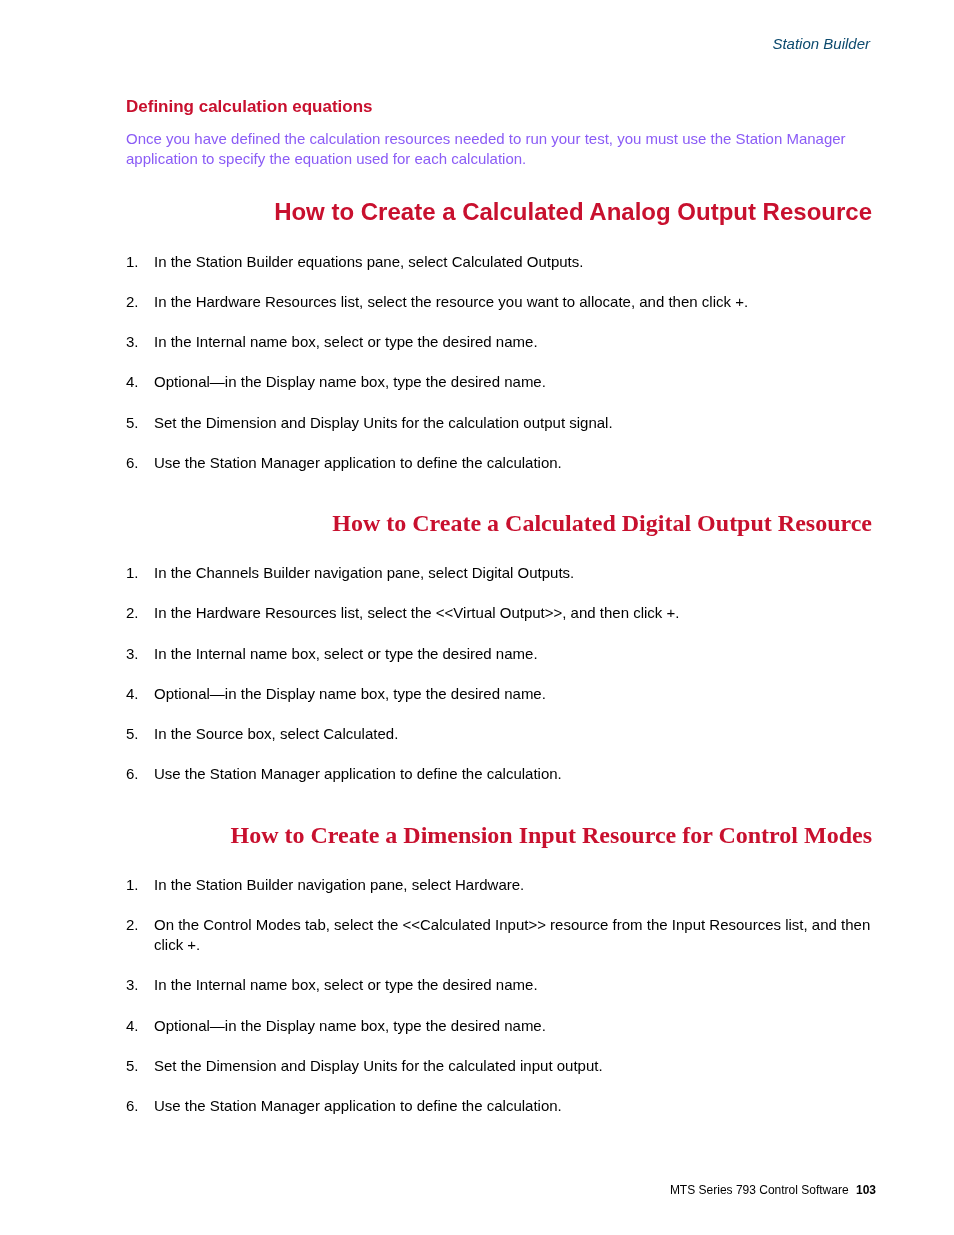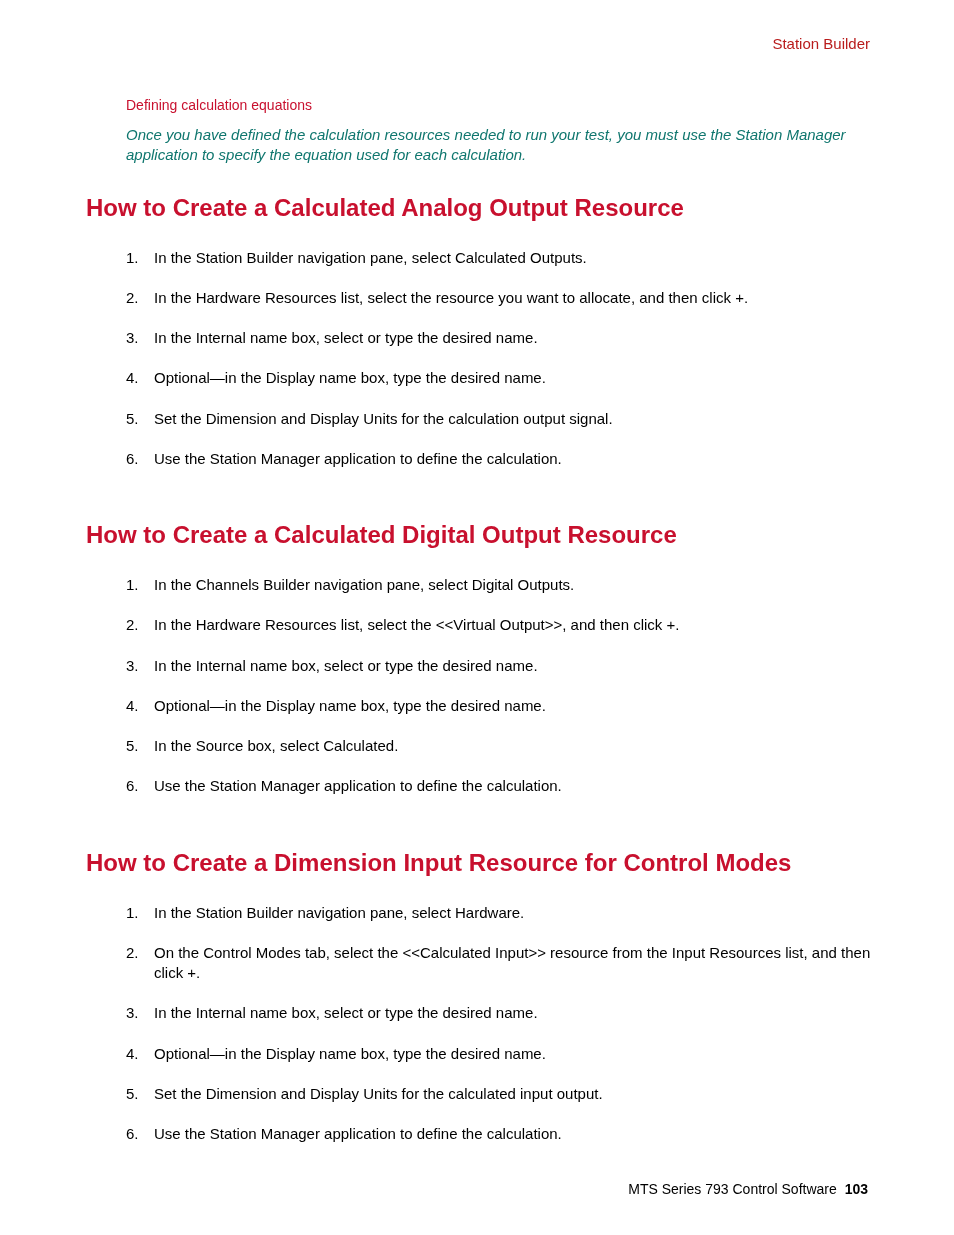--- a/index.html
+++ b/index.html
@@ -11,49 +11,51 @@
       font-family: Arial, Helvetica, sans-serif;
       background: #ffffff;
       width: 954px;
       height: 1235px;
       position: relative;
       padding: 35px 82px 0 86px;
       color: #000000;
     }
     .header-label {
       text-align: right;
-      color: #b91c1c;
+      color: #0c4a6e;
       font-size: 15px;
       margin-bottom: 45px;
       margin-right: 2px;
+      font-style: italic;
     }
     .subheading {
       color: #c8102e;
-      font-weight: normal;
-      font-size: 14px;
+      font-weight: bold;
+      font-size: 17px;
       margin-left: 40px;
       margin-bottom: 12px;
     }
     .body-text {
       font-size: 15px;
       line-height: 1.35;
       margin-left: 40px;
       margin-bottom: 28px;
-      color: #0f766e;
-      font-style: italic;
+      color: #8b5cf6;
     }
     h2 {
       color: #c8102e;
       font-size: 24px;
       font-weight: bold;
       margin-bottom: 26px;
       margin-top: 6px;
+      text-align: right;
     }
     .section-gap {
-      margin-top: 52px;
+      margin-top: 37px;
+      font-family: Liberation Serif, serif;
     }
     ol {
       list-style: none;
       margin-left: 40px;
       counter-reset: item;
     }
     ol li {
       counter-increment: item;
       font-size: 15px;
       line-height: 1.35;
@@ -64,42 +66,42 @@
     }
     ol li::before {
       content: counter(item) ".";
       position: absolute;
       left: 0;
       top: 0;
     }
     .footer {
       position: absolute;
       bottom: 38px;
-      right: 86px;
-      font-size: 14px;
+      right: 78px;
+      font-size: 12px;
     }
     .footer .title {
       font-weight: normal;
     }
     .footer .page {
       font-weight: bold;
       margin-left: 4px;
     }
   </style>
 </head>
 <body>
 
 <div class="header-label">Station Builder</div>
 
 <div class="subheading">Defining calculation equations</div>
 <div class="body-text">Once you have defined the calculation resources needed to run your test, you must use the Station Manager application to specify the equation used for each calculation.</div>
 
 <h2>How to Create a Calculated Analog Output Resource</h2>
 <ol>
-  <li>In the Station Builder navigation pane, select Calculated Outputs.</li>
+  <li>In the Station Builder equations pane, select Calculated Outputs.</li>
   <li>In the Hardware Resources list, select the resource you want to allocate, and then click +.</li>
   <li>In the Internal name box, select or type the desired name.</li>
   <li>Optional—in the Display name box, type the desired name.</li>
   <li>Set the Dimension and Display Units for the calculation output signal.</li>
   <li>Use the Station Manager application to define the calculation.</li>
 </ol>
 
 <h2 class="section-gap">How to Create a Calculated Digital Output Resource</h2>
 <ol>
   <li>In the Channels Builder navigation pane, select Digital Outputs.</li>

